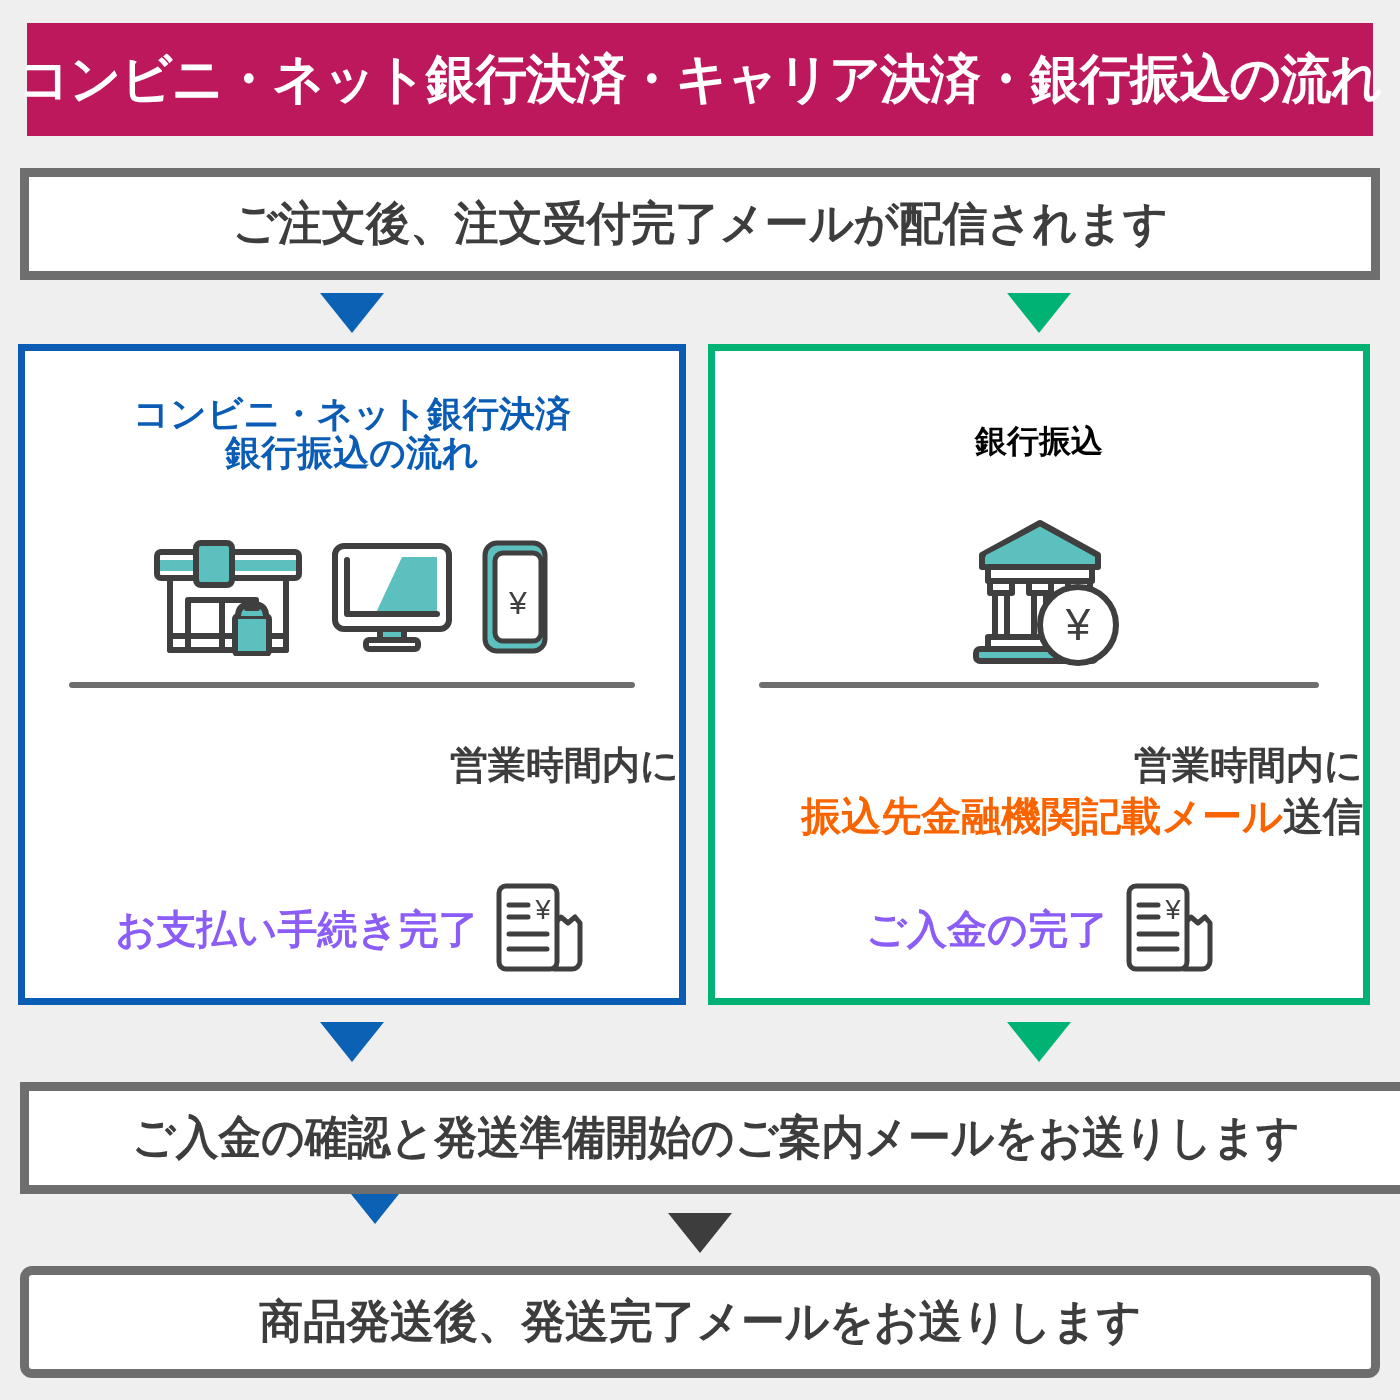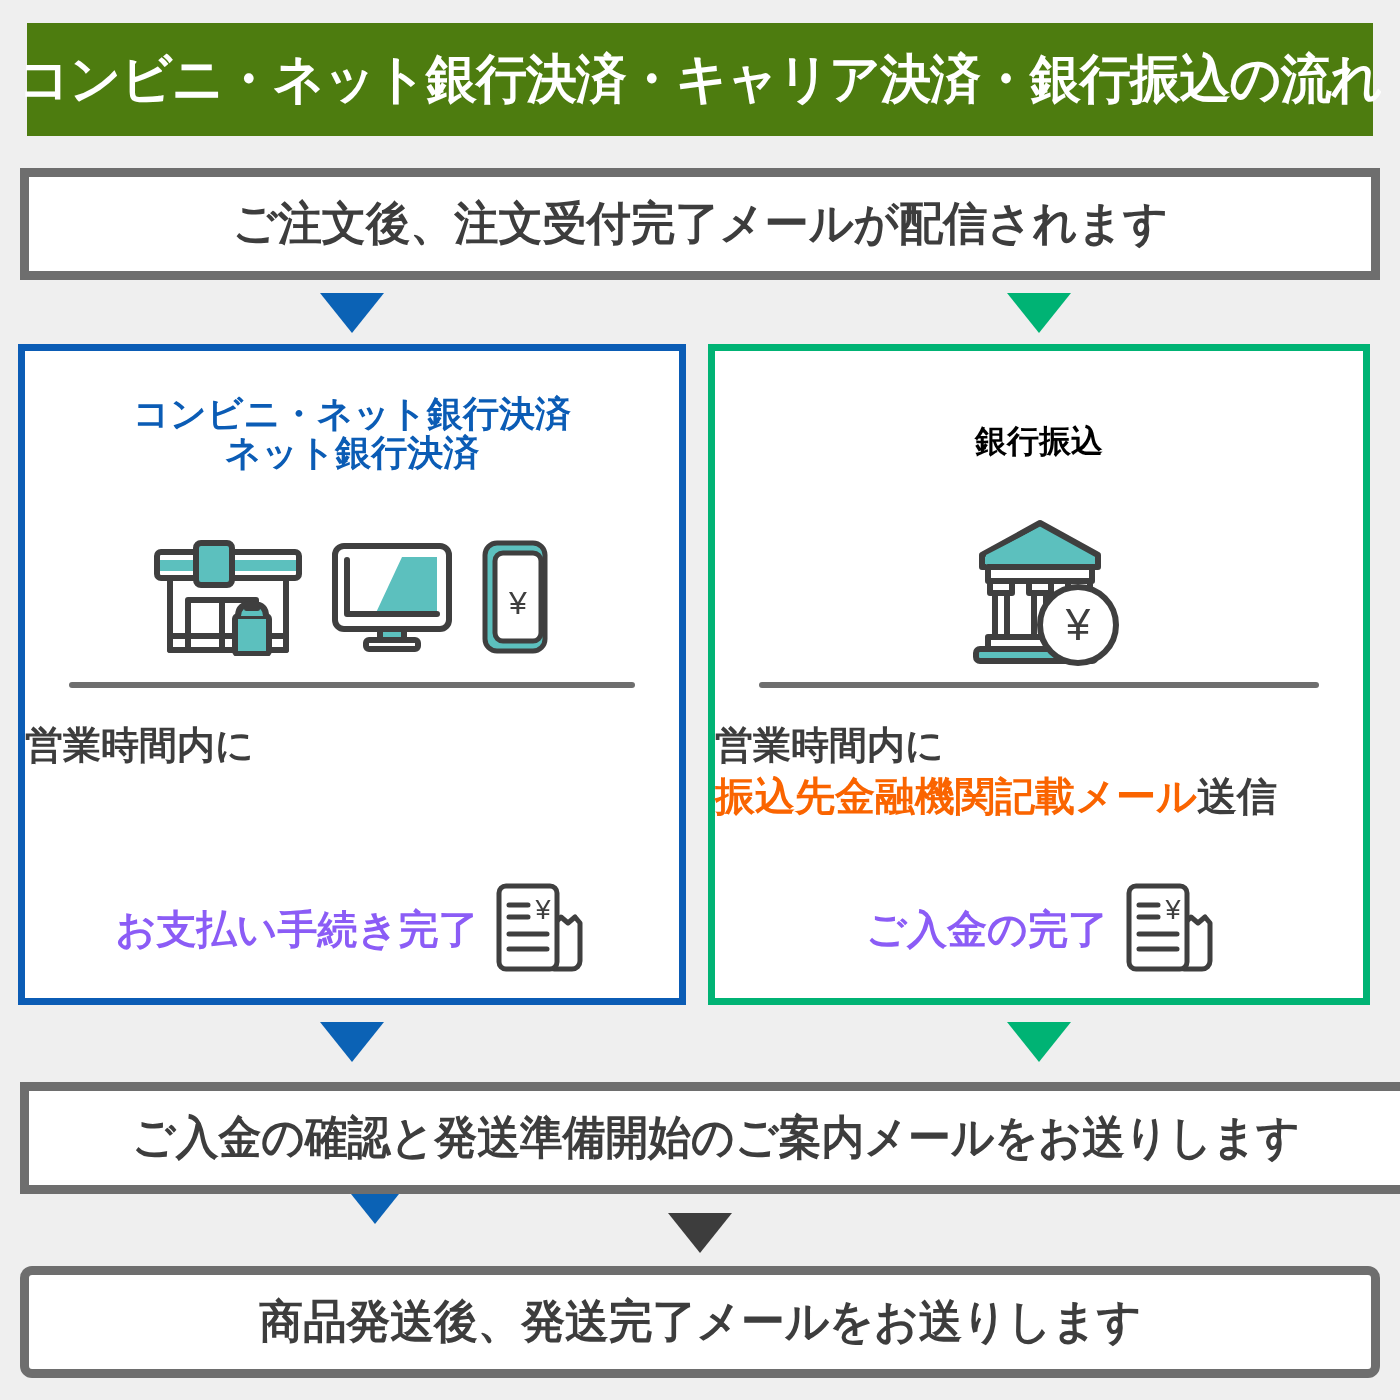--- a/index.html
+++ b/index.html
@@ -8,21 +8,21 @@
     background:#efefef;
     font-family:"Liberation Sans","DejaVu Sans",sans-serif;
     overflow:hidden;
     position:relative;
   }
   .stage{position:absolute;left:0;top:0;width:1400px;height:1400px;}
 
   
   .title-bar{
     position:absolute;left:27px;top:23px;width:1346px;height:113px;
-    background:#4d7c0f;
+    background:#be185d;
     display:flex;align-items:center;justify-content:center;
   }
   .title-bar .txt{
     color:#ffffff;
     font-size:53px;
     font-weight:bold;
     letter-spacing:-1px;
     white-space:nowrap;
     transform:scaleX(0.96);
   }
@@ -86,22 +86,22 @@
     display:flex;align-items:center;justify-content:center;gap:26px;
   }
   #panel-bank .icon-row{top:150px;height:180px;}
 
   .panel-divider{
     position:absolute;left:44px;right:44px;top:331px;height:6px;
     background:#6e6e6e;border-radius:3px;
   }
 
   .panel-note{
-    position:absolute;left:0;right:0;top:370px;
-    text-align:left;font-weight:bold;color:#3d3d3d;
+    position:absolute;left:0;right:0;top:390px;
+    text-align:right;font-weight:bold;color:#3d3d3d;
     line-height:1.3;white-space:nowrap;
   }
   .panel-note .ln1{display:block;font-size:38px;}
   .panel-note .ln2{display:block;font-size:40px;}
   .hl{color:#fa6400;}
 
   .panel-done{
     position:absolute;left:0;right:0;top:526px;height:104px;
     display:flex;align-items:center;justify-content:center;gap:14px;
   }
@@ -124,21 +124,21 @@
   <div class="step-box" id="step-order">
     <span class="txt">ご注文後、注文受付完了メールが配信されます</span>
   </div>
 
   <div class="arrow blue" id="arrow-top-left"></div>
   <div class="arrow green" id="arrow-top-right"></div>
 
   <div class="panel" id="panel-cvs">
     <div class="panel-title">
       <span>コンビニ・ネット銀行決済</span>
-      <span class="l2">ネット銀行決済</span>
+      <span class="l2">銀行振込の流れ</span>
     </div>
 
     <div class="icon-row">
 
       <span>
         <svg width="152" height="118" viewBox="0 0 152 118">
           <g fill="none" stroke="#3f3f3f" stroke-width="6" stroke-linejoin="round" stroke-linecap="round">
             <rect x="5" y="14" width="142" height="26" rx="4" fill="#ffffff"></rect>
             <rect x="8" y="22" width="136" height="11" fill="#5cc0be" stroke="none"></rect>
             <rect x="44" y="5" width="36" height="42" rx="5" fill="#5cc0be"></rect>

